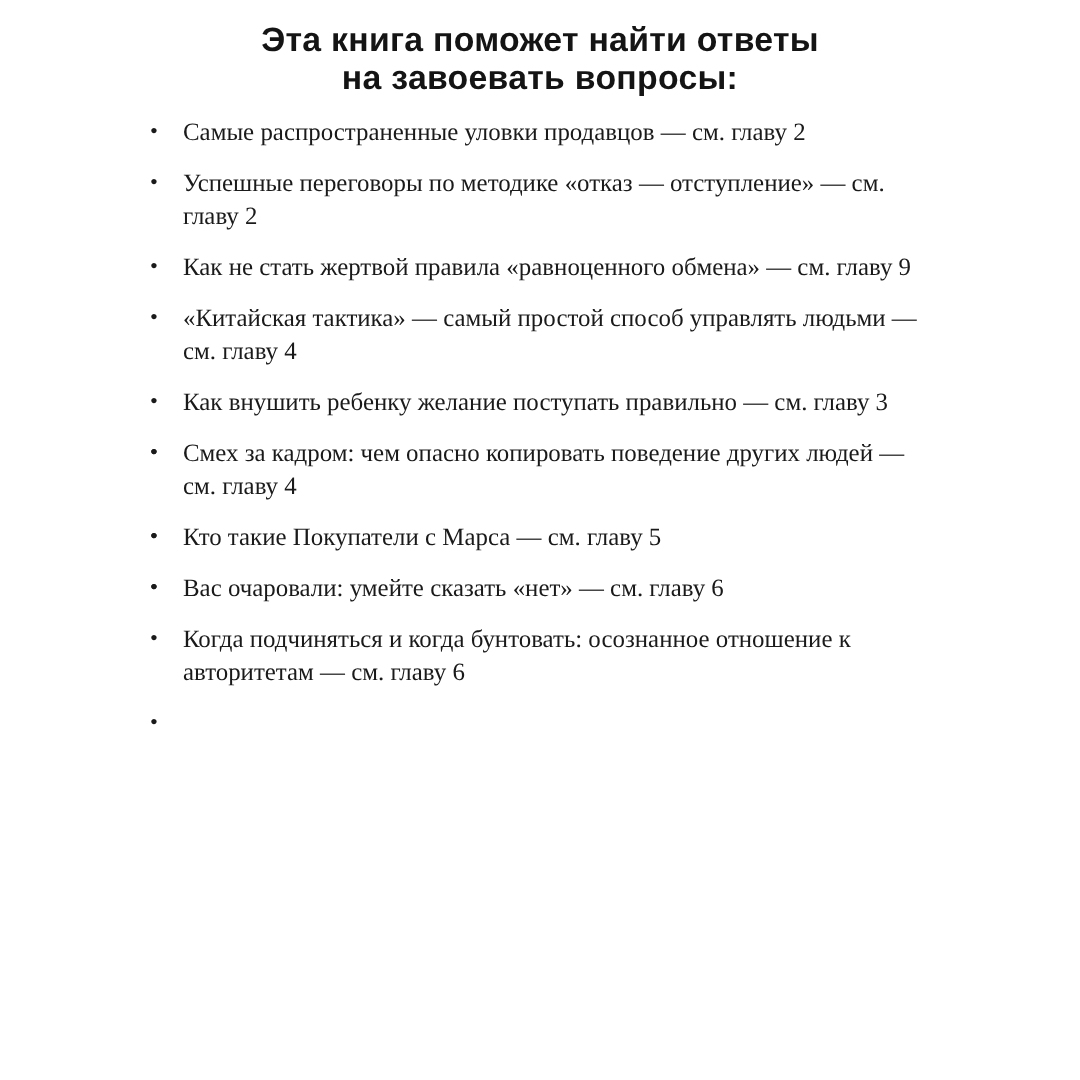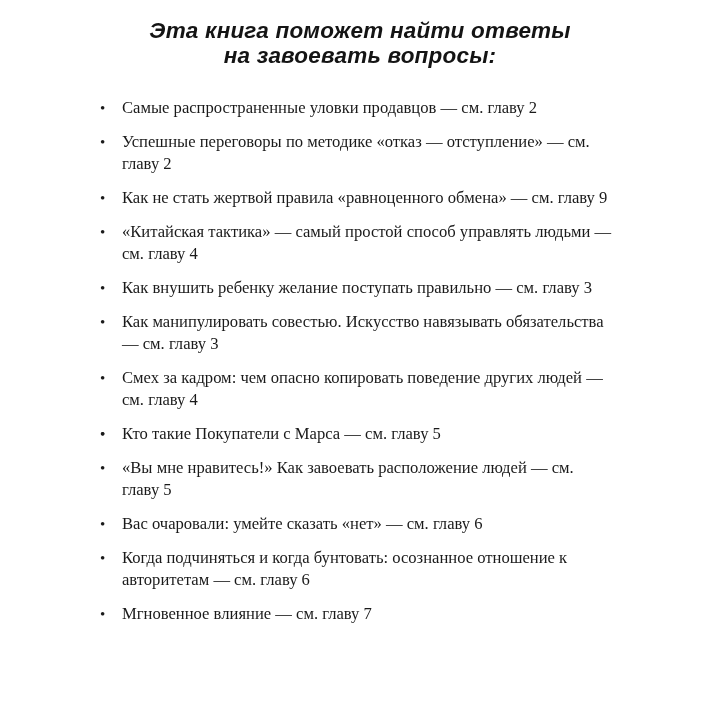--- a/index.html
+++ b/index.html
@@ -22,26 +22,25 @@
     position: relative;
     width: 720px;
     height: 720px;
     box-sizing: border-box;
     padding: 0;
     background: #ffffff;
   }
 
   
   .heading {
-    margin: 16px;
-    padding: 2px 60px 0 60px;
+    margin: 0;
+    padding: 14px 60px 0 60px;
     text-align: center;
     font-family: "Liberation Sans", "DejaVu Sans", sans-serif;
     font-weight: bold;
-    font-style: italic;
     font-size: 22.5px;
     line-height: 25px;
     letter-spacing: 0.2px;
     color: #141414;
   }
 
   .heading-line {
     display: block;
     white-space: nowrap;
   }
@@ -117,51 +116,48 @@
       <span class="toc-text">«Китайская тактика» — самый простой способ управлять людьми — см. главу 4</span>
     </li>
 
     <li class="toc-item">
       <span class="bullet">•</span>
       <span class="toc-text">Как внушить ребенку желание поступать правильно — см. главу 3</span>
     </li>
 
     <li class="toc-item">
       <span class="bullet">•</span>
-      <span class="toc-text">Как манипулировать совестью. Искусство навязывать обязательства — см. главу 3</span>
     </li>
 
     <li class="toc-item">
       <span class="bullet">•</span>
       <span class="toc-text">Смех за кадром: чем опасно копировать поведение других людей — см. главу 4</span>
     </li>
 
     <li class="toc-item">
       <span class="bullet">•</span>
     </li>
 
     <li class="toc-item">
       <span class="bullet">•</span>
       <span class="toc-text">Кто такие Покупатели с Марса — см. главу 5</span>
     </li>
 
     <li class="toc-item">
       <span class="bullet">•</span>
-      <span class="toc-text">«Вы мне нравитесь!» Как завоевать расположение людей — см. главу 5</span>
     </li>
 
     <li class="toc-item">
       <span class="bullet">•</span>
       <span class="toc-text">Вас очаровали: умейте сказать «нет» — см. главу 6</span>
     </li>
 
     <li class="toc-item">
       <span class="bullet">•</span>
       <span class="toc-text">Когда подчиняться и когда бунтовать: осознанное отношение к авторитетам — см. главу 6</span>
     </li>
 
     <li class="toc-item">
       <span class="bullet">•</span>
-      <span class="toc-text">Мгновенное влияние — см. главу 7</span>
     </li>
 
   </ul>
 </div>
 
 </body></html>

